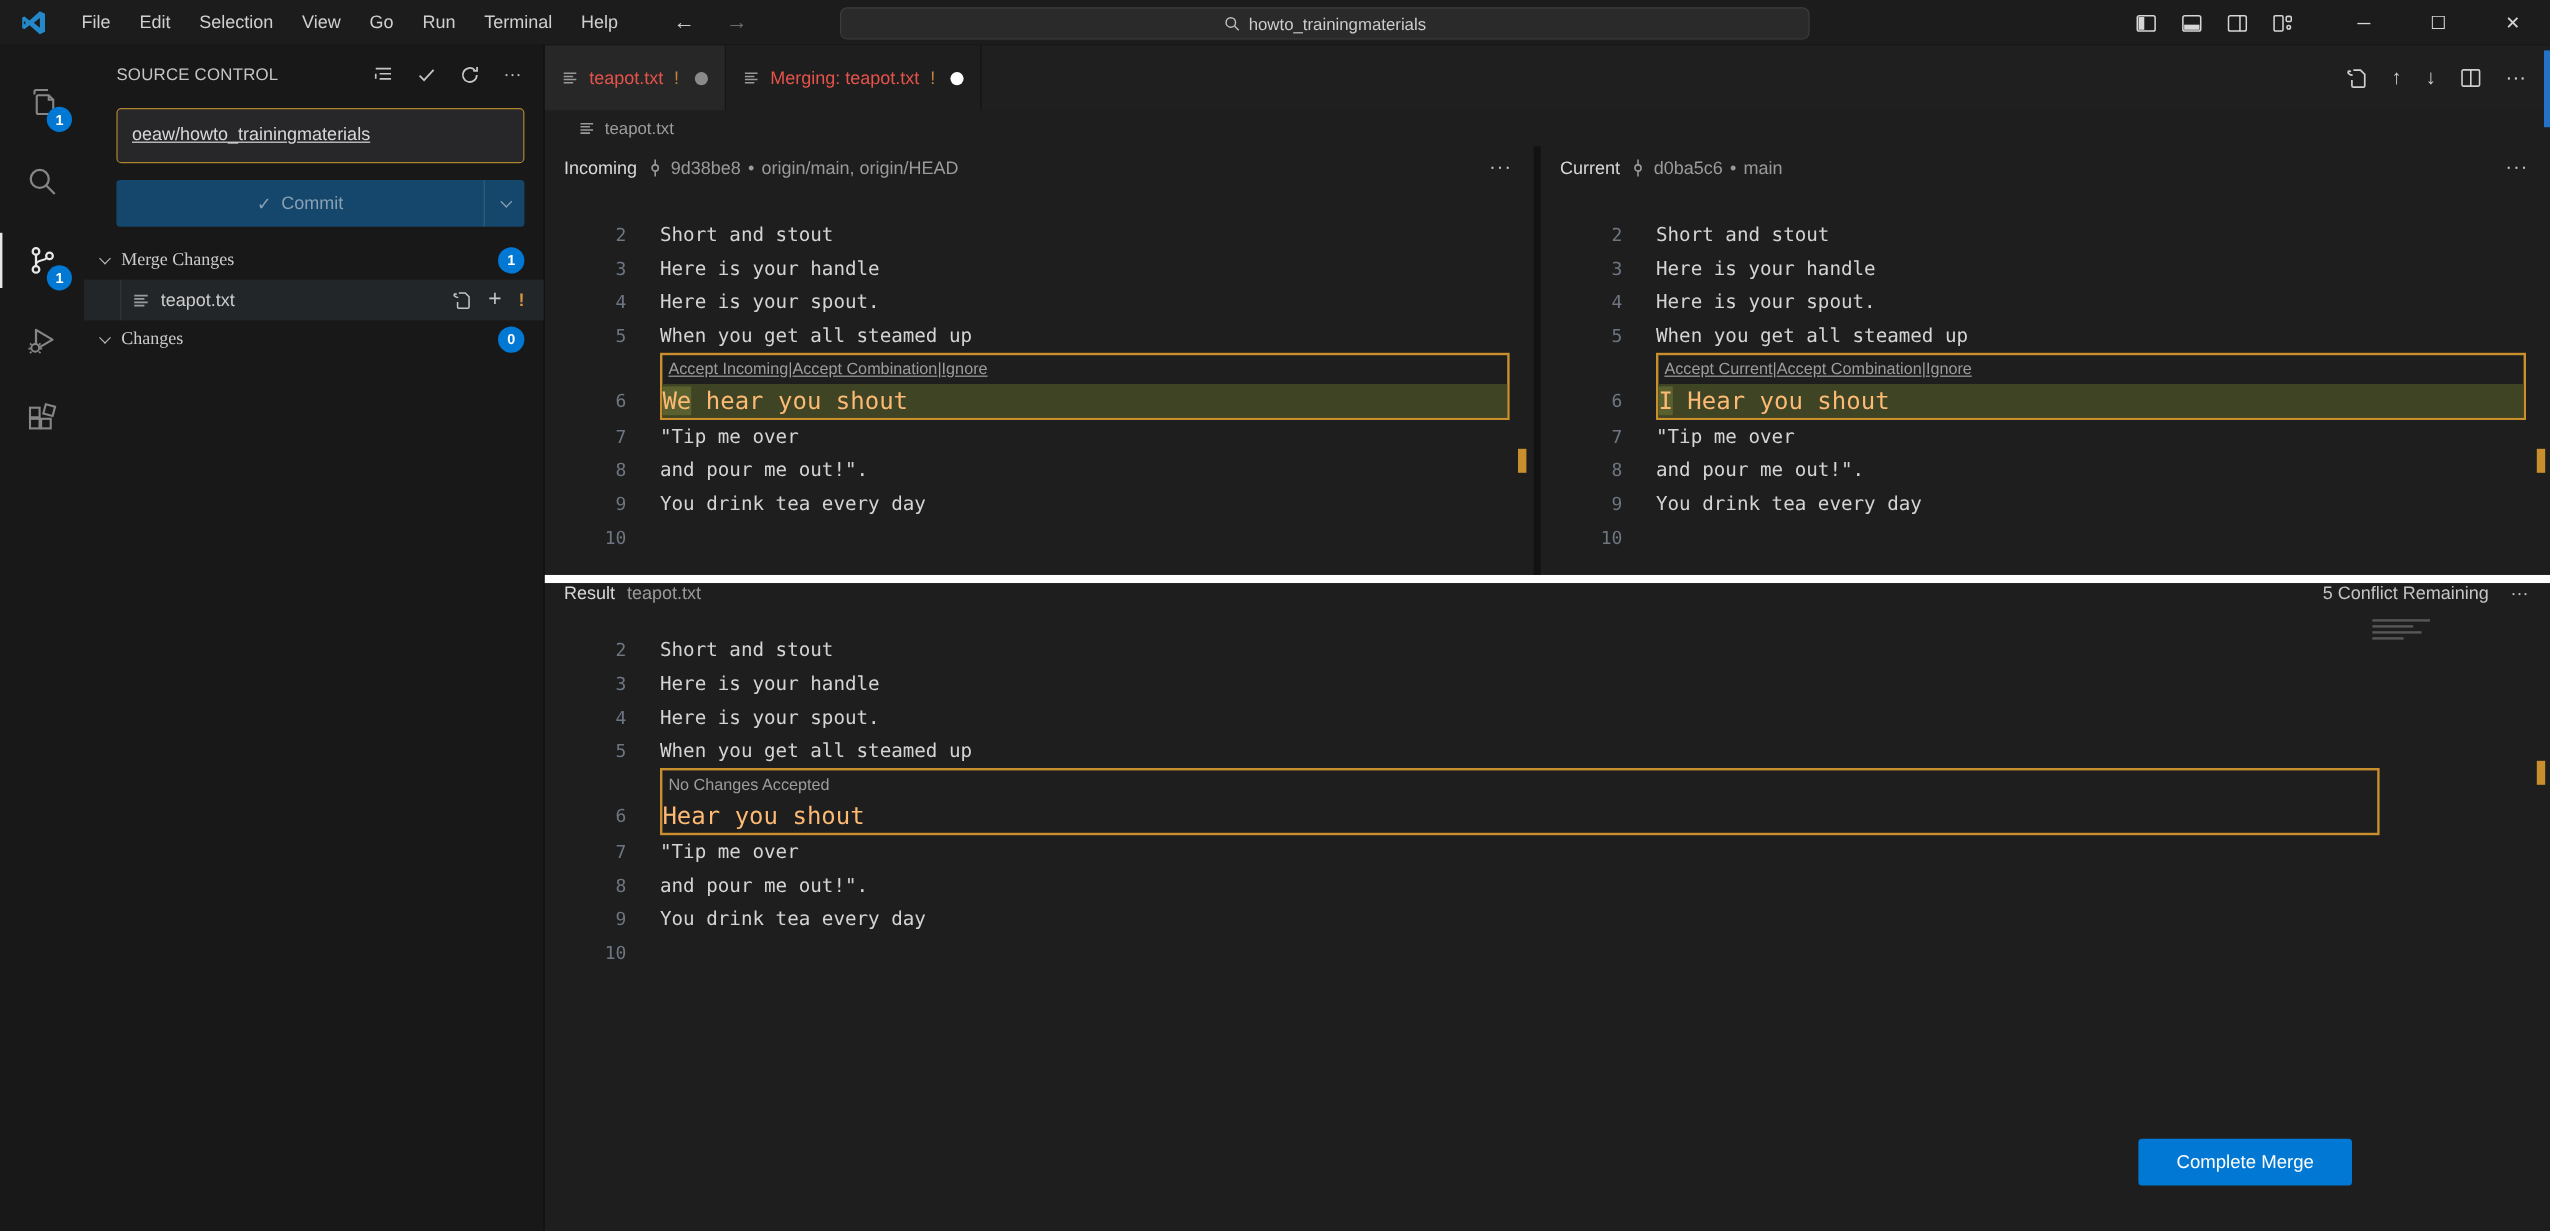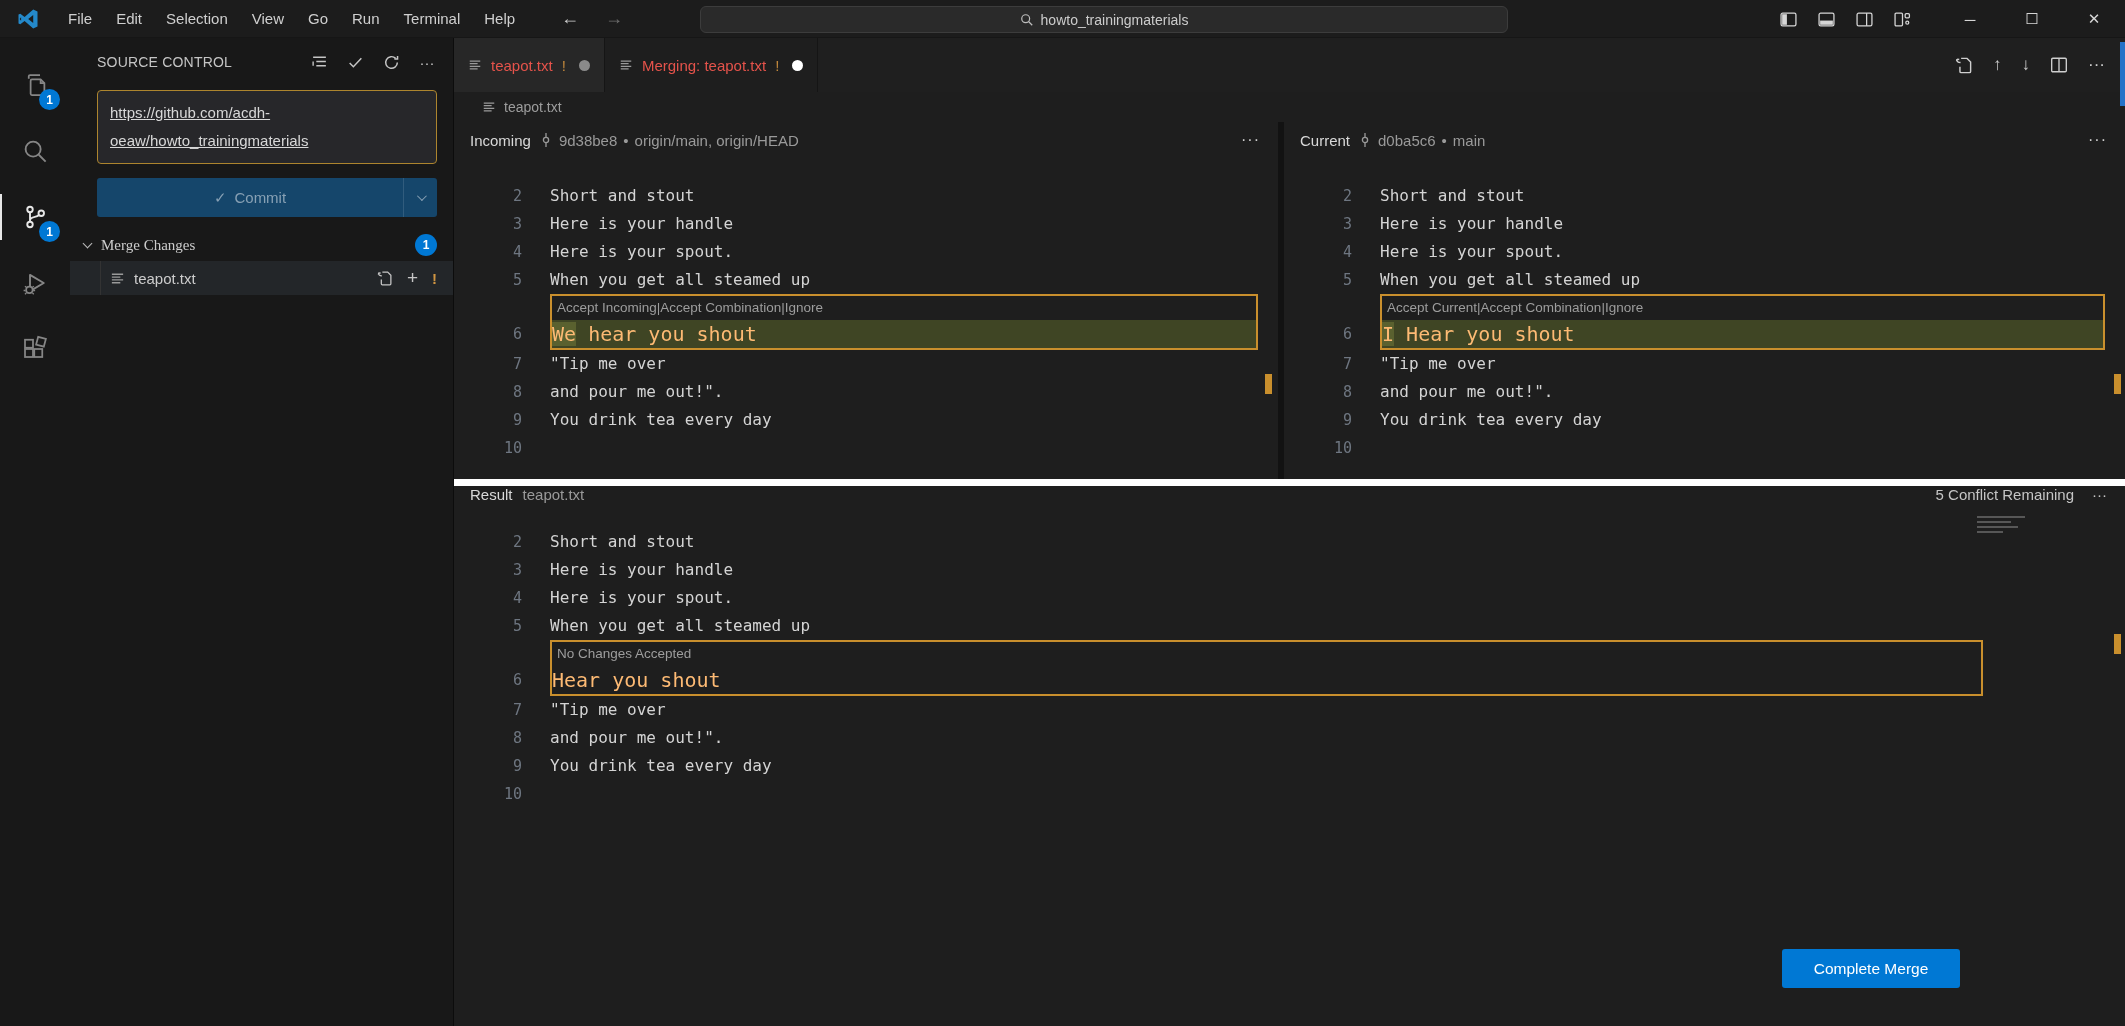--- a/index.html
+++ b/index.html
@@ -84,21 +84,21 @@
   .hmore { margin-left:auto; color:#cfcfcf; letter-spacing:1px; font-size:16px; }
   .code { font-family:"DejaVu Sans Mono", monospace; font-size:16px; }
   .crow { display:flex; height:28px; line-height:28px; }
   .ln { flex:0 0 96px; text-align:right; padding-right:28px; color:#6e7681; font-size:15px; }
   .ct { white-space:pre; color:#d4d4d4; }
   .code-pad { padding-top:24px; }
   .conflict { display:flex; }
   .c-ln { flex:0 0 96px; text-align:right; padding-right:28px; color:#6e7681; font-size:15px; font-family:"DejaVu Sans Mono",monospace; padding-top:26px; line-height:28px; }
   .c-box { flex:1; border:2px solid #c98f2d; margin-right:20px; }
   .c-actions { height:24px; line-height:24px; font-size:13.5px; color:#9d9d9d; padding-left:5px; font-family:"Liberation Sans",sans-serif; display:flex; gap:0; }
-  .c-actions .lnk { cursor:pointer; }
+  .c-actions .lnk { cursor:pointer;text-decoration:underline; }
   .c-line { height:28px; line-height:28px; font-family:"DejaVu Sans Mono",monospace; font-size:20px; color:#fdba74; white-space:pre; }
   .c-line.hl { background:#3f4524; }
   .c-line.hl .word { background:#5a612f; }
   .marker { position:absolute; width:7px; height:20px; background:#c98f2d; }
 
   .result-pane { flex:1; position:relative; background:#1e1e1e; }
   .result-header { height:36px; display:flex; align-items:flex-start; gap:10px; padding:0 18px 0 16px; font-size:15px; }
   .result-title { color:#d9d9d9; }
   .result-file { color:#9a9a9a; }
   .result-status { margin-left:auto; color:#c5c5c5; display:flex; gap:18px; align-items:center; }
@@ -236,21 +236,20 @@
               <svg width="17" height="17" viewBox="0 0 16 16">
                 <path d="M13.5 8a5.5 5.5 0 1 1-1.6-3.9" fill="none" stroke="#c5c5c5" stroke-width="1.4"></path>
                 <path d="M13.7 1.8v3h-3" fill="none" stroke="#c5c5c5" stroke-width="1.4"></path>
               </svg>
             </span>
           <span class="ic">···</span>
         </span>
       </div>
 
       <div class="commit-box">
-        <div class="url">https://github.com/acdh-</div>
         <div class="url">oeaw/howto_trainingmaterials</div>
       </div>
 
       <div class="commit-btn">
         <span class="main">
           <span>✓</span>
           <span>Commit</span>
         </span>
         <span class="drop">
             <span class="chev"></span>
@@ -275,20 +274,25 @@
               <svg width="17" height="17" viewBox="0 0 16 16">
                 <path d="M6 2h5l3 3v8a1 1 0 0 1-1 1H6a1 1 0 0 1-1-1V9" fill="none" stroke="#c5c5c5" stroke-width="1.2"></path>
                 <path d="M5.5 5.5C3.5 5.5 2 4.6 2.6 2.6M2.6 2.6 4.4 3M2.6 2.6 2.2 4.4" fill="none" stroke="#c5c5c5" stroke-width="1.2"></path>
               </svg>
             </span>
           <span style="font-size:19px;">+</span>
           <span class="warn">!</span>
         </span>
       </div>
 
+      <div class="sb-row">
+        <span class="chev"></span>
+        <span class="lbl">Changes</span>
+        <span class="pill">0</span>
+      </div>
     </div>
 
     <div class="editor">
       <div class="tabbar">
         <div class="tab inactive">
           <span class="ticon">
               <svg width="14" height="14" viewBox="0 0 16 16">
                 <path d="M2 3.5h12M2 6.5h9M2 9.5h12M2 12.5h9" stroke="#9a9a9a" stroke-width="1.5"></path>
               </svg>
             </span>

